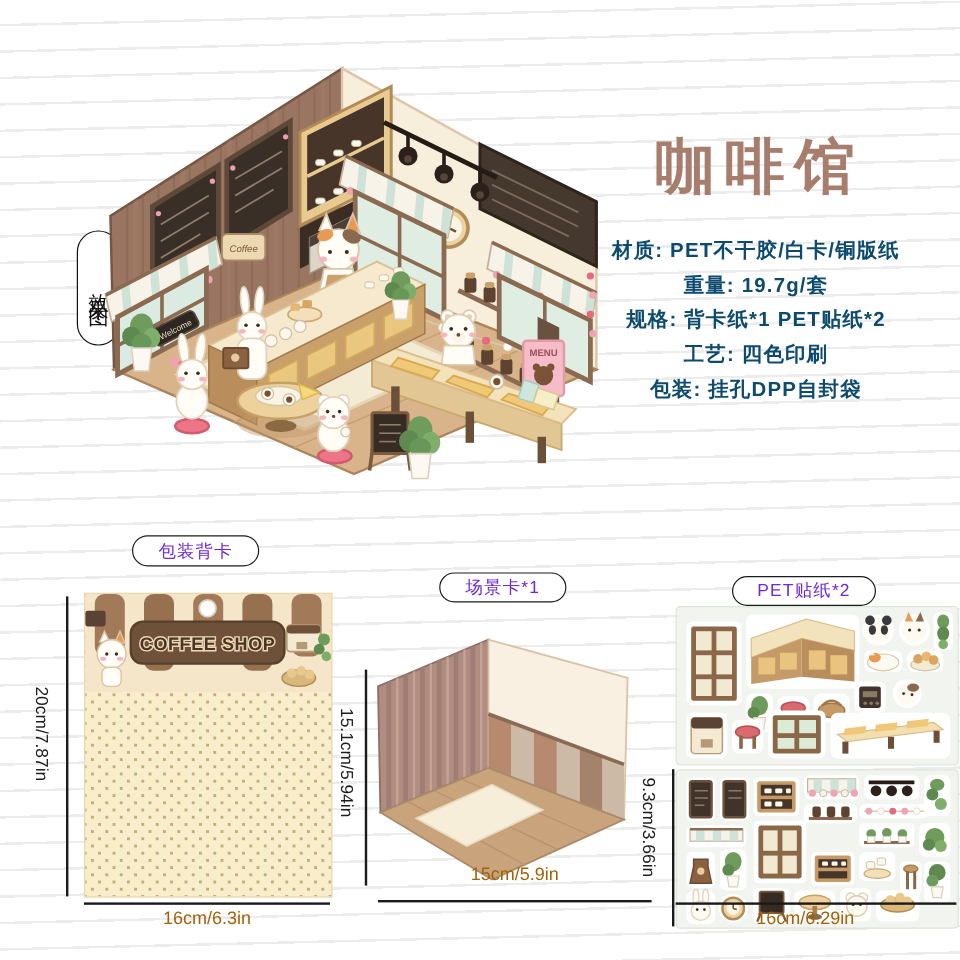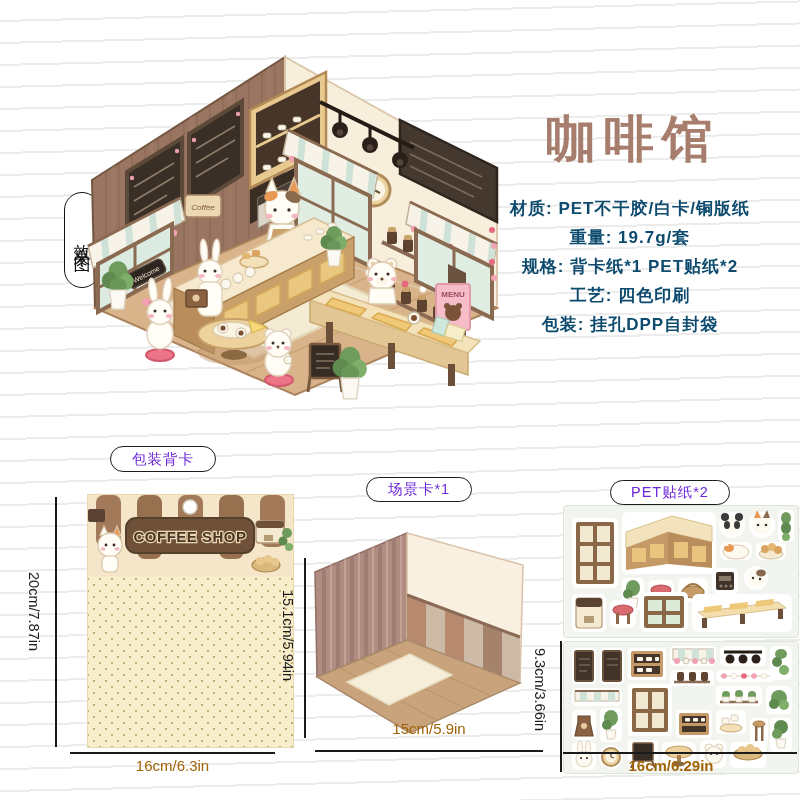--- a/index.html
+++ b/index.html
@@ -412,21 +412,21 @@
   <div class="detail">重量: 19.7g/套</div>
   <div class="detail">规格: 背卡纸*1 PET贴纸*2</div>
   <div class="detail">工艺: 四色印刷</div>
   <div class="detail">包装: 挂孔DPP自封袋</div>
 </div>
 
 <div class="abs pill" style="left:110px;top:446px;width:104px;height:24px;">
   <span>包装背卡</span>
 </div>
 
-<div class="abs backcard" style="left:70px;top:494px;width:205px;height:252px;margin-left:17px;">
+<div class="abs backcard" style="left:70px;top:494px;width:205px;height:252px;">
   <svg width="205" height="82" viewBox="0 0 205 82">
     <rect x="0" y="0" width="205" height="82" fill="#f5e6c9"></rect>
     <rect x="8" y="0" width="25" height="52" rx="8" fill="#a27a59"></rect>
     <rect x="49" y="0" width="25" height="64" rx="8" fill="#96704f"></rect>
     <rect x="90" y="0" width="25" height="52" rx="8" fill="#a27a59"></rect>
     <rect x="131" y="0" width="25" height="64" rx="8" fill="#96704f"></rect>
     <rect x="172" y="0" width="25" height="52" rx="8" fill="#a27a59"></rect>
     <circle cx="102" cy="12" r="7" fill="#ffffff" stroke="#d8d0c0" stroke-width="1.5"></circle>
     <rect x="0" y="14" width="17" height="13" rx="2" fill="#5a4334"></rect>
     <g>
@@ -823,13 +823,13 @@
     <ellipse cx="184" cy="112" rx="14" ry="6" fill="#d9b87e" stroke="#b08c50" stroke-width="1.2"></ellipse>
     <circle cx="178" cy="108" r="4" fill="#e8c88c"></circle>
       <circle cx="186" cy="106" r="4" fill="#e8c88c"></circle>
       <circle cx="192" cy="109" r="4" fill="#e8c88c"></circle>
   </g>
 </svg>
 
 <div class="abs vline" style="left:560px;top:641px;height:131px;"></div>
 <div class="abs vdim" style="left:532px;top:648px;height:115px;">9.3cm/3.66in</div>
 <div class="abs hline" style="left:563px;top:752px;width:234px;"></div>
-<div class="abs dim" style="left:563px;top:757px;width:216px;font-weight:bold;">16cm/6.29in</div>
+<div class="abs dim" style="left:563px;top:757px;width:216px;">16cm/6.29in</div>
 
 </body></html>

